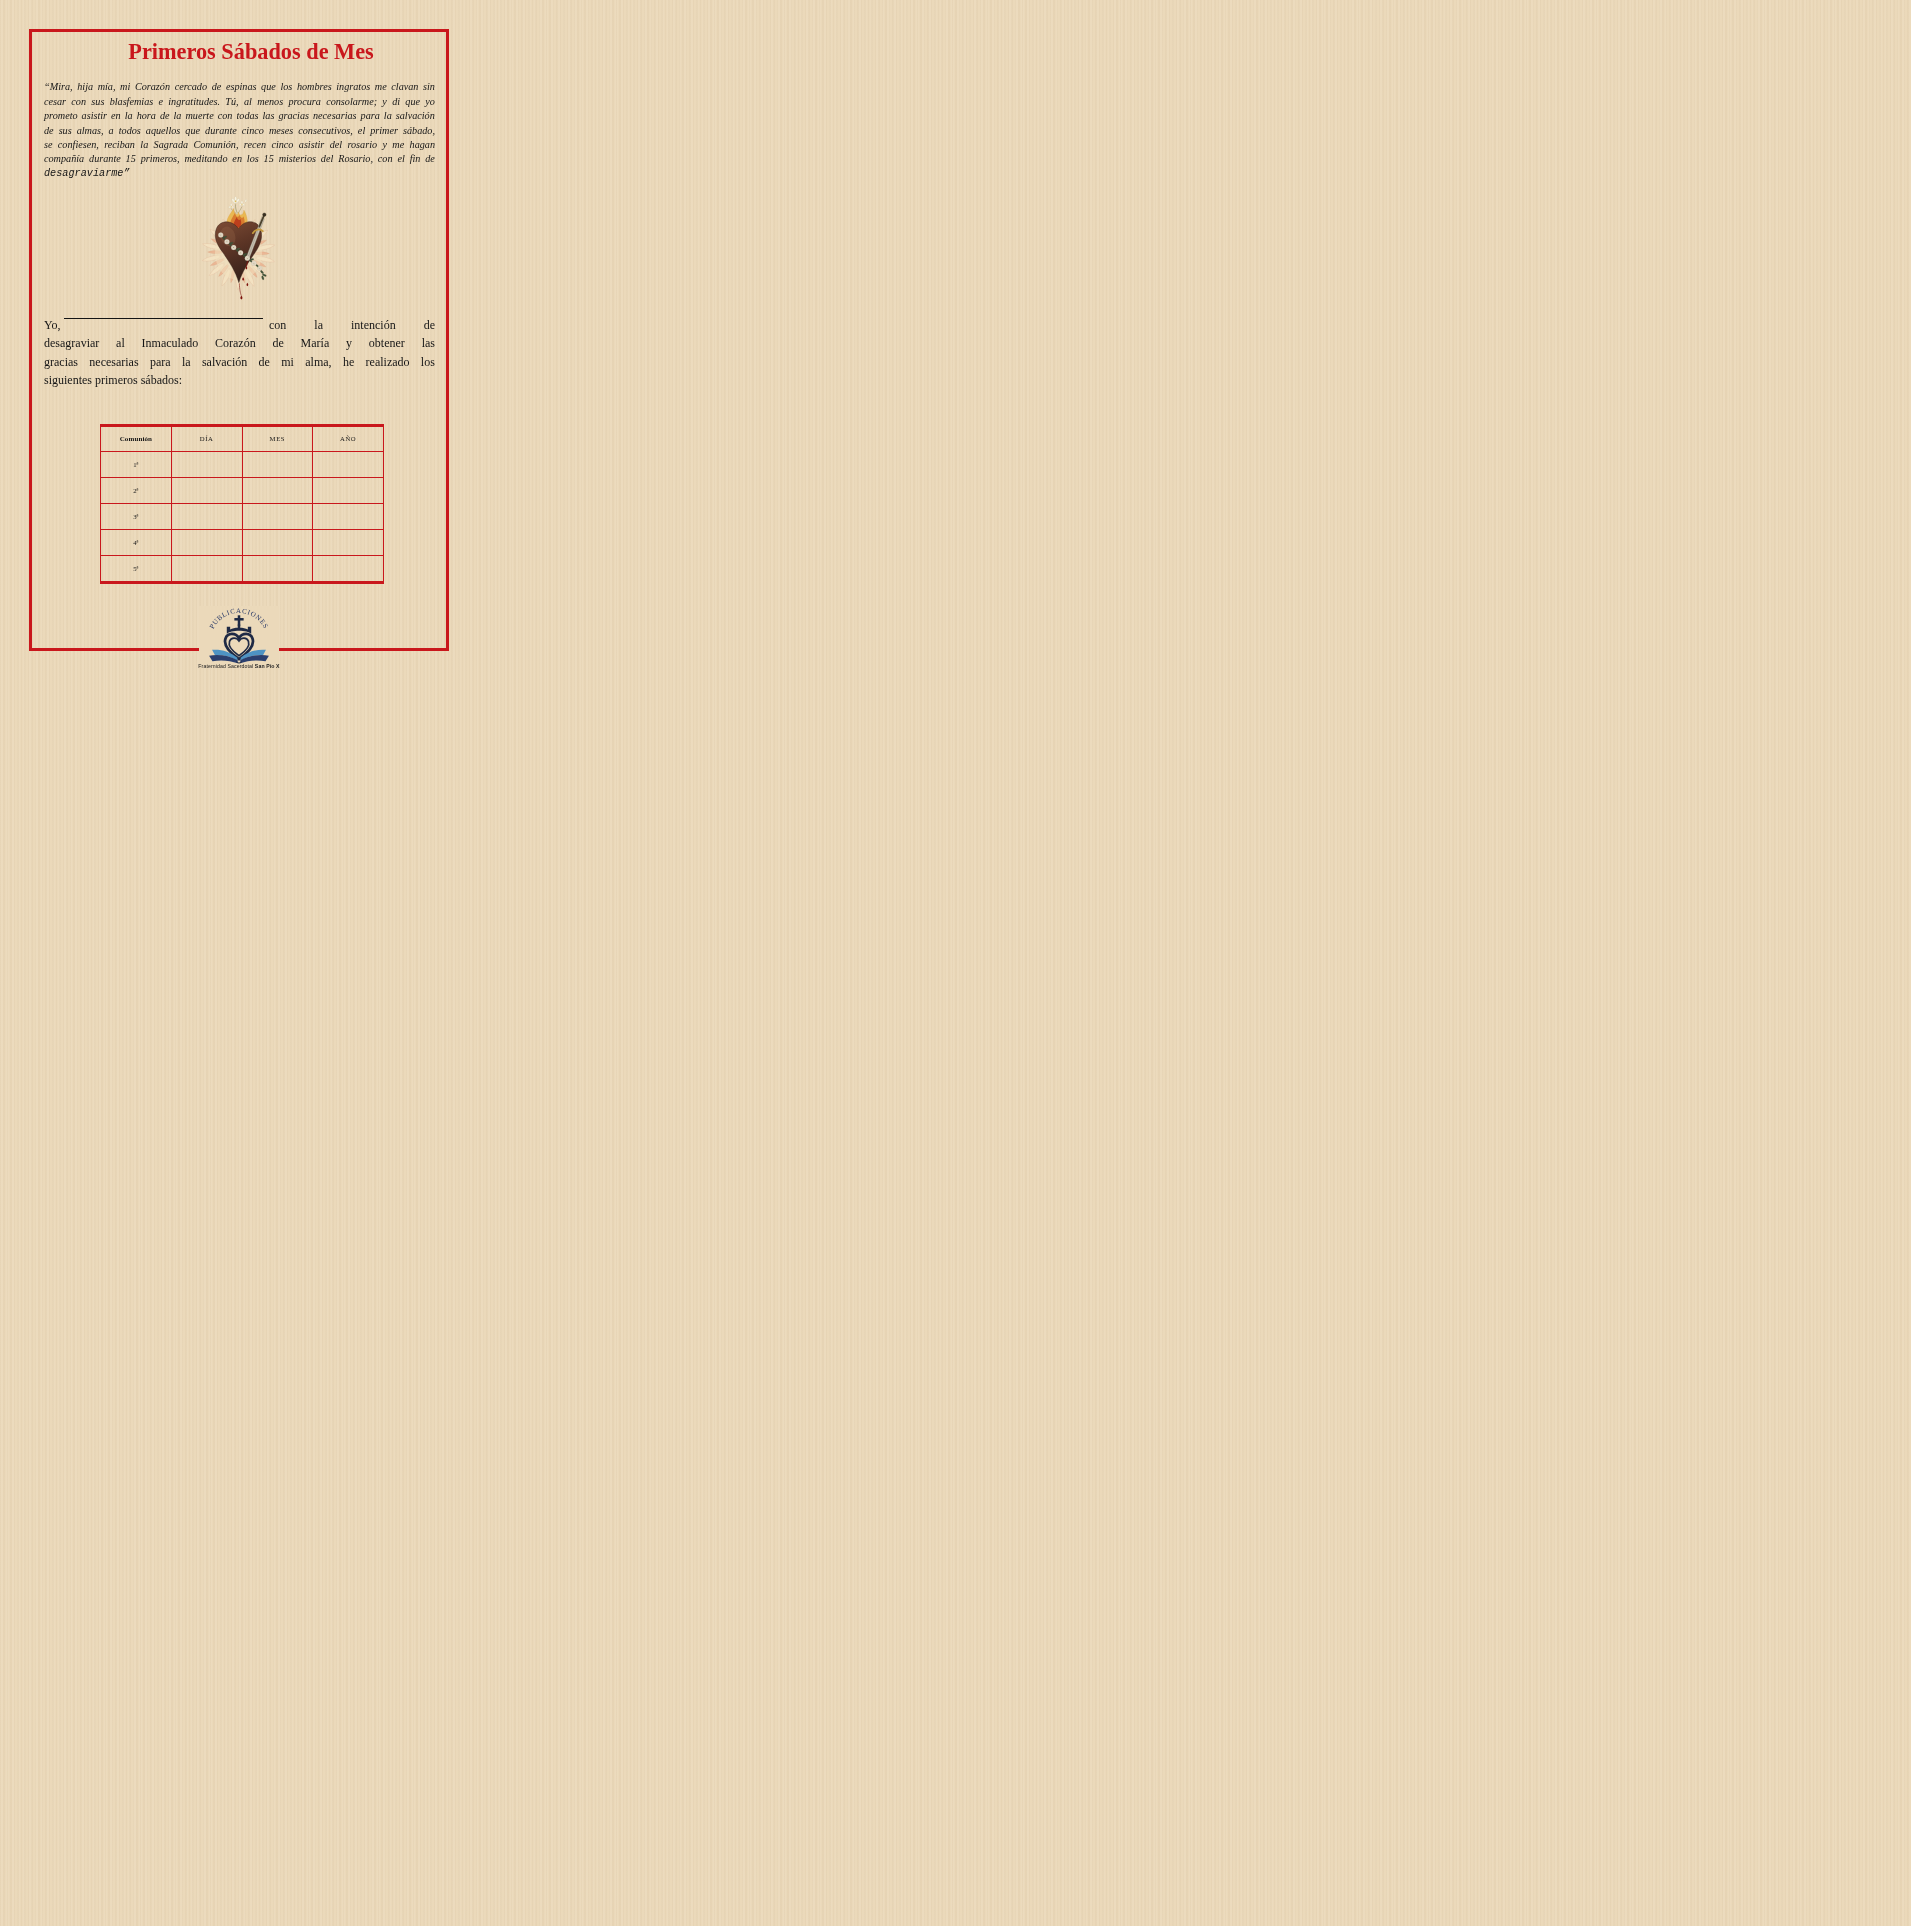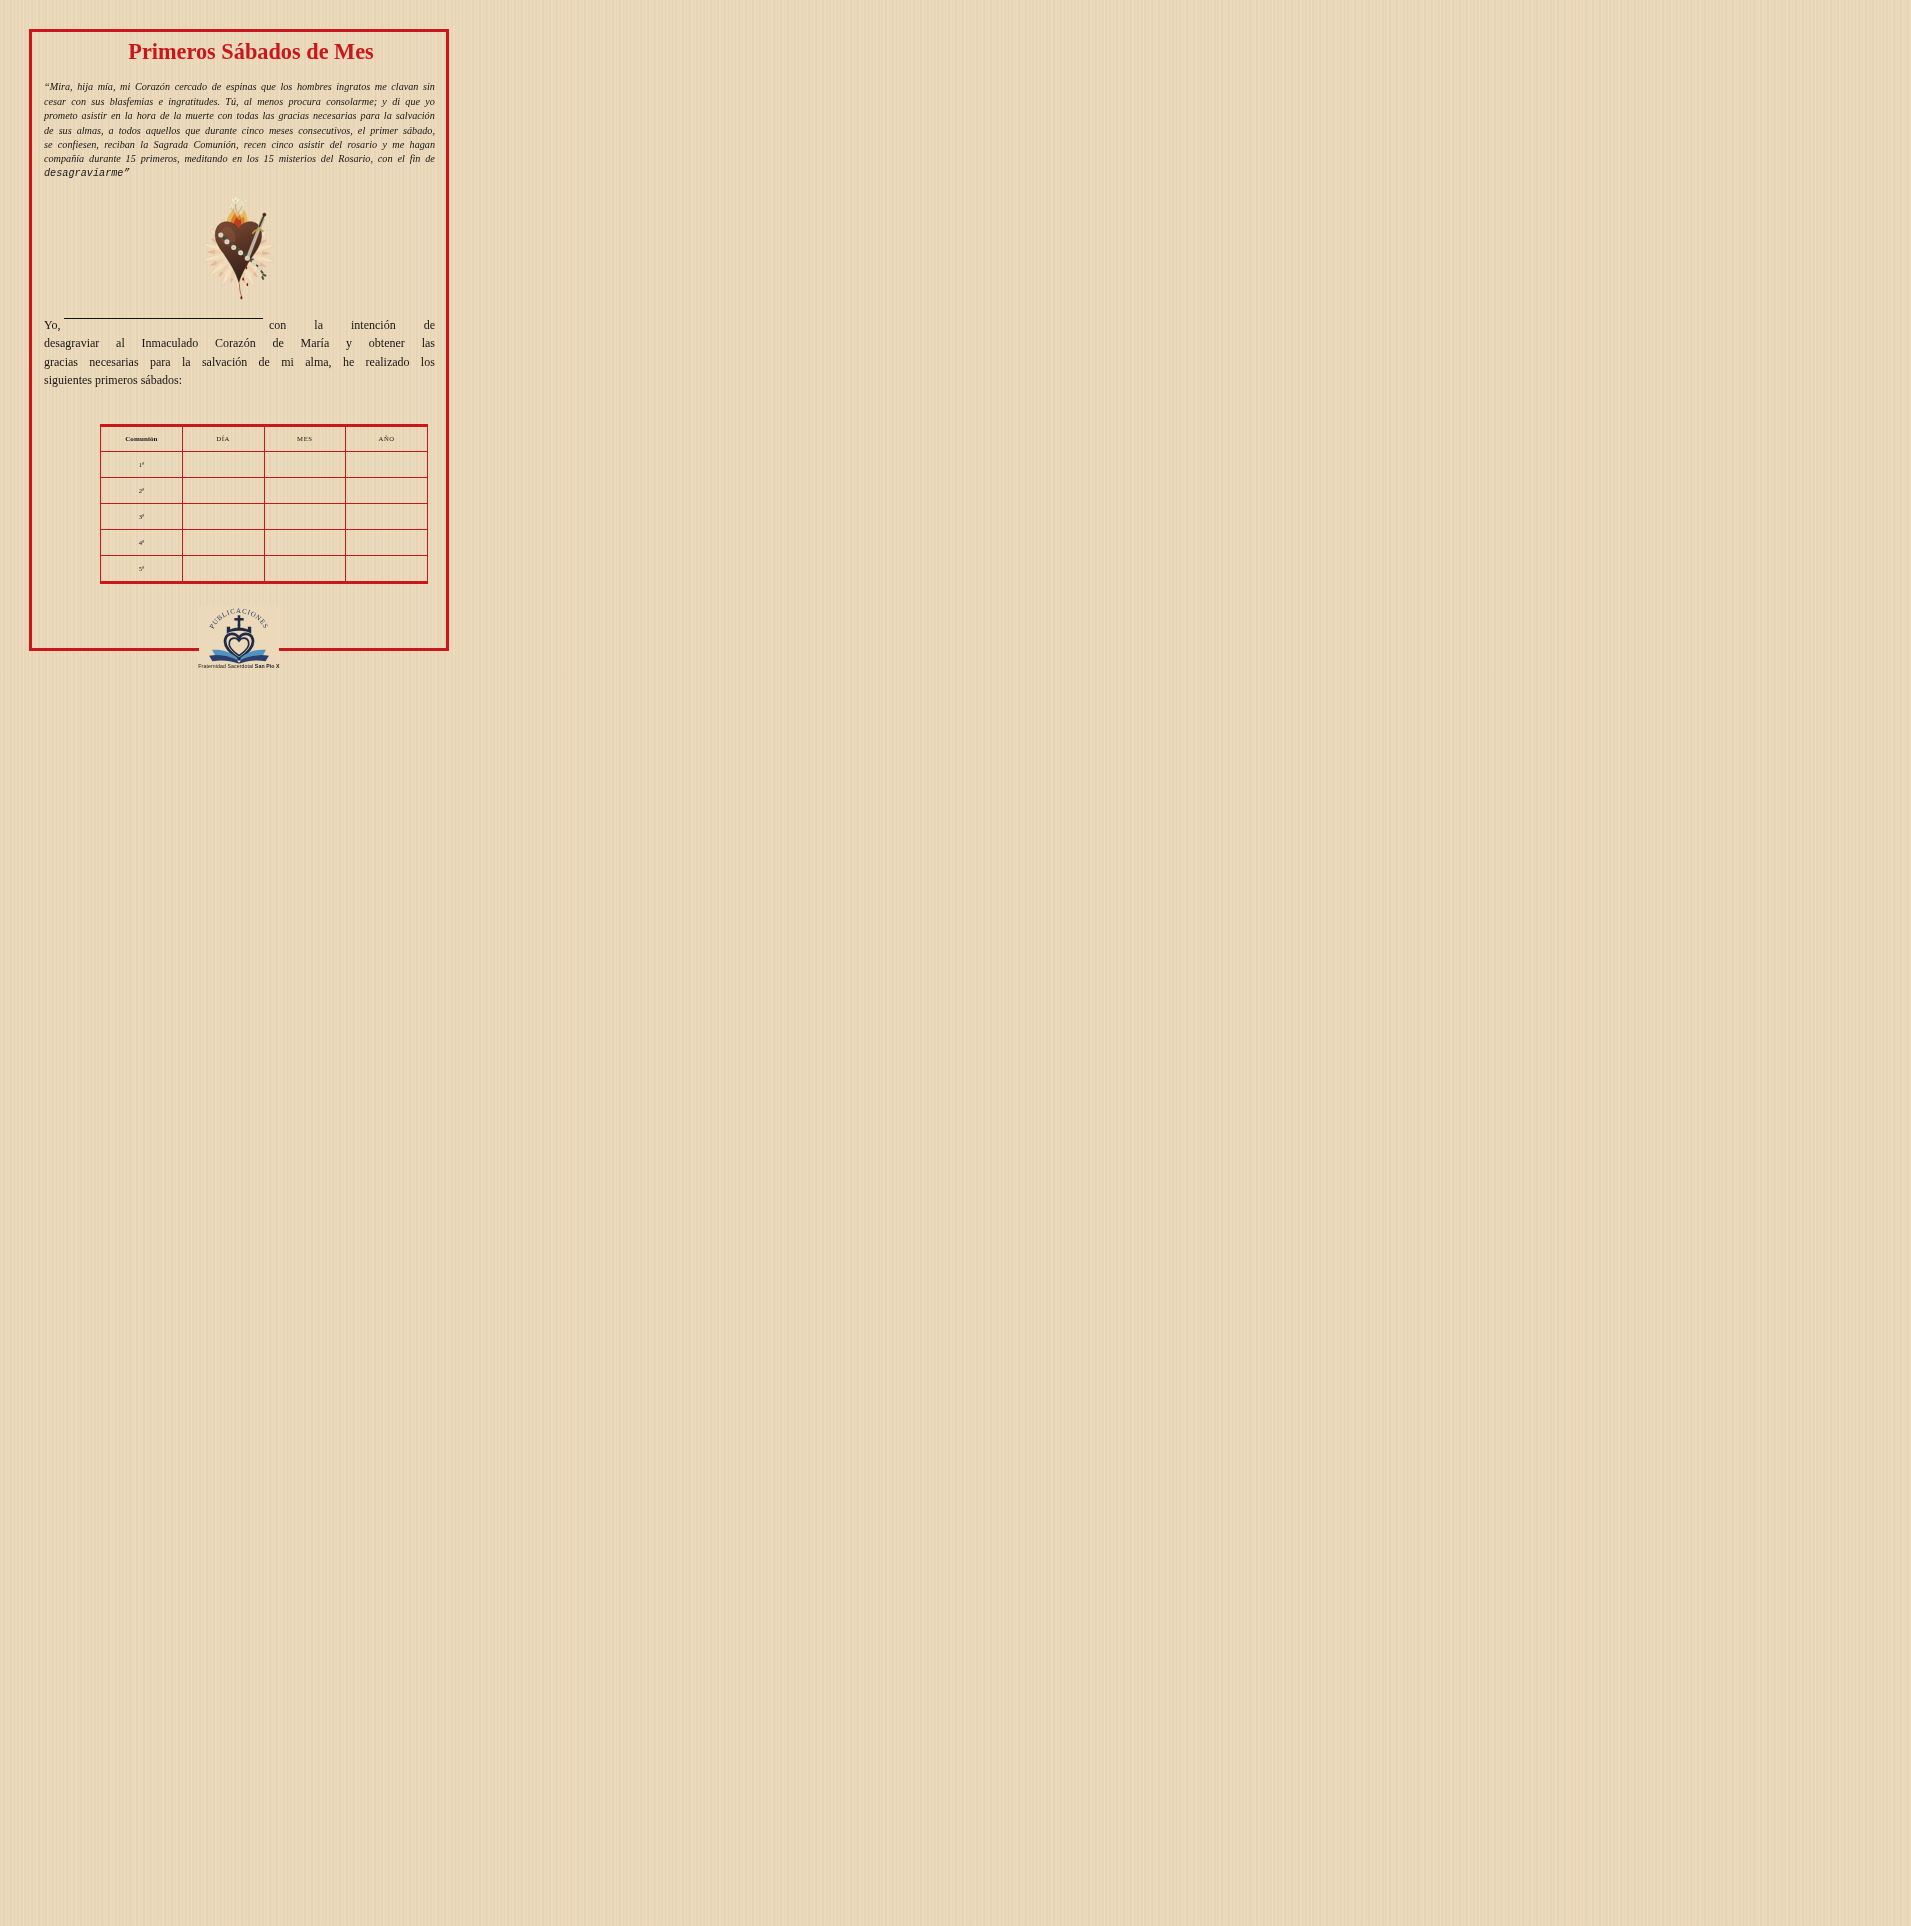--- a/index.html
+++ b/index.html
@@ -33,21 +33,21 @@
     position:absolute;left:44px;top:318px;width:391px;z-index:2;
     font-size:12px;
   }
   .decl .dline{height:18.3px;display:flex;align-items:flex-start;justify-content:space-between;white-space:nowrap;}
   .decl .dline1{justify-content:flex-start;}
   .decl .dline1 .pronoun{flex:0 0 auto;}
   .decl .blank{flex:1 1 auto;border-bottom:1.3px solid #141414;margin:0 6.2px 2.7px 3.9px;}
   .decl .suffix{flex:0 0 auto;display:flex;width:166px;justify-content:space-between;}
   .decl .dline4{justify-content:flex-start;}
   table.rec{
-    position:absolute;left:100px;top:424px;width:328px;z-index:2;
+    position:absolute;left:100px;top:424px;width:284px;z-index:2;
     border-collapse:collapse;table-layout:fixed;
     border:1.9px solid #c9171c;border-top-width:3.1px;border-bottom-width:3.1px;
   }
   table.rec th,table.rec td{
     border:1.2px solid #c9171c;text-align:center;vertical-align:middle;
     font-size:6.7px;
   }
   table.rec th{height:21.6px;font-weight:normal;letter-spacing:0.6px;}
   table.rec th.first{font-weight:bold;letter-spacing:0.1px;font-size:7px;}
   table.rec td{height:23px;}

